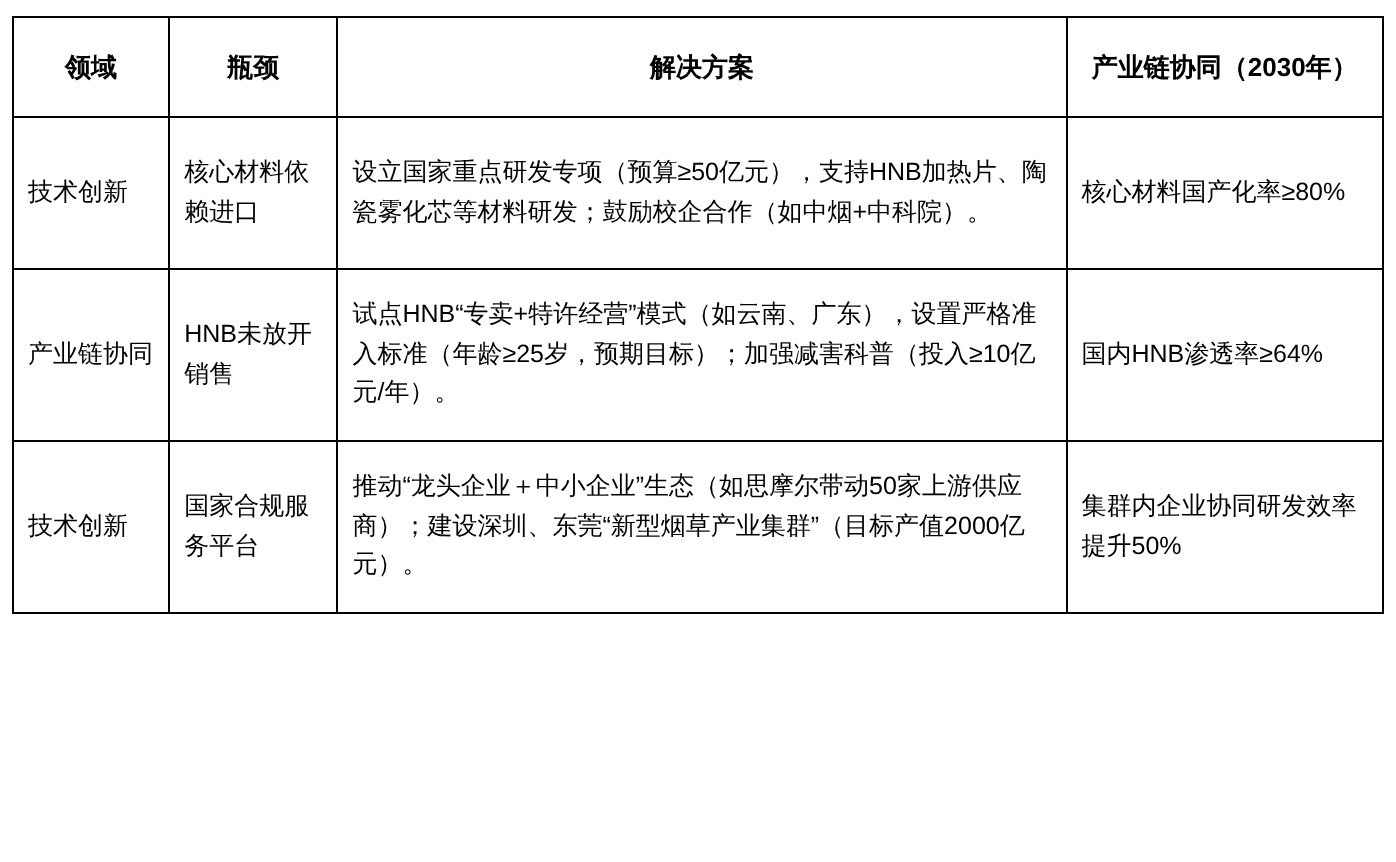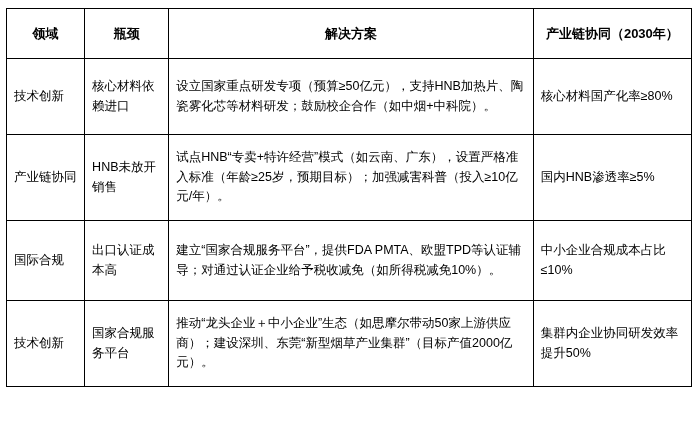--- a/index.html
+++ b/index.html
@@ -80,27 +80,21 @@
       <tr class="r0">
         <td class="col-domain">技术创新</td>
         <td class="col-bottleneck">核心材料依赖进口</td>
         <td class="col-solution">设立国家重点研发专项（预算≥50亿元），支持HNB加热片、陶瓷雾化芯等材料研发；鼓励校企合作（如中烟+中科院）。</td>
         <td class="col-goal">核心材料国产化率≥80%</td>
       </tr>
       <tr class="r1">
         <td class="col-domain">产业链协同</td>
         <td class="col-bottleneck">HNB未放开销售</td>
         <td class="col-solution">试点HNB“专卖+特许经营”模式（如云南、广东），设置严格准入标准（年龄≥25岁，预期目标）；加强减害科普（投入≥10亿元/年）。</td>
-        <td class="col-goal">国内HNB渗透率≥5%</td>
-      </tr>
-      <tr class="r2">
-        <td class="col-domain">国际合规</td>
-        <td class="col-bottleneck">出口认证成本高</td>
-        <td class="col-solution">建立“国家合规服务平台”，提供FDA PMTA、欧盟TPD等认证辅导；对通过认证企业给予税收减免（如所得税减免10%）。</td>
-        <td class="col-goal">中小企业合规成本占比≤10%</td>
+        <td class="col-goal">国内HNB渗透率≥64%</td>
       </tr>
       <tr class="r3">
         <td class="col-domain">技术创新</td>
         <td class="col-bottleneck">国家合规服务平台</td>
         <td class="col-solution">推动“龙头企业＋中小企业”生态（如思摩尔带动50家上游供应商）；建设深圳、东莞“新型烟草产业集群”（目标产值2000亿元）。</td>
         <td class="col-goal">集群内企业协同研发效率提升50%</td>
       </tr>
     </tbody>
   </table>
 </div>

